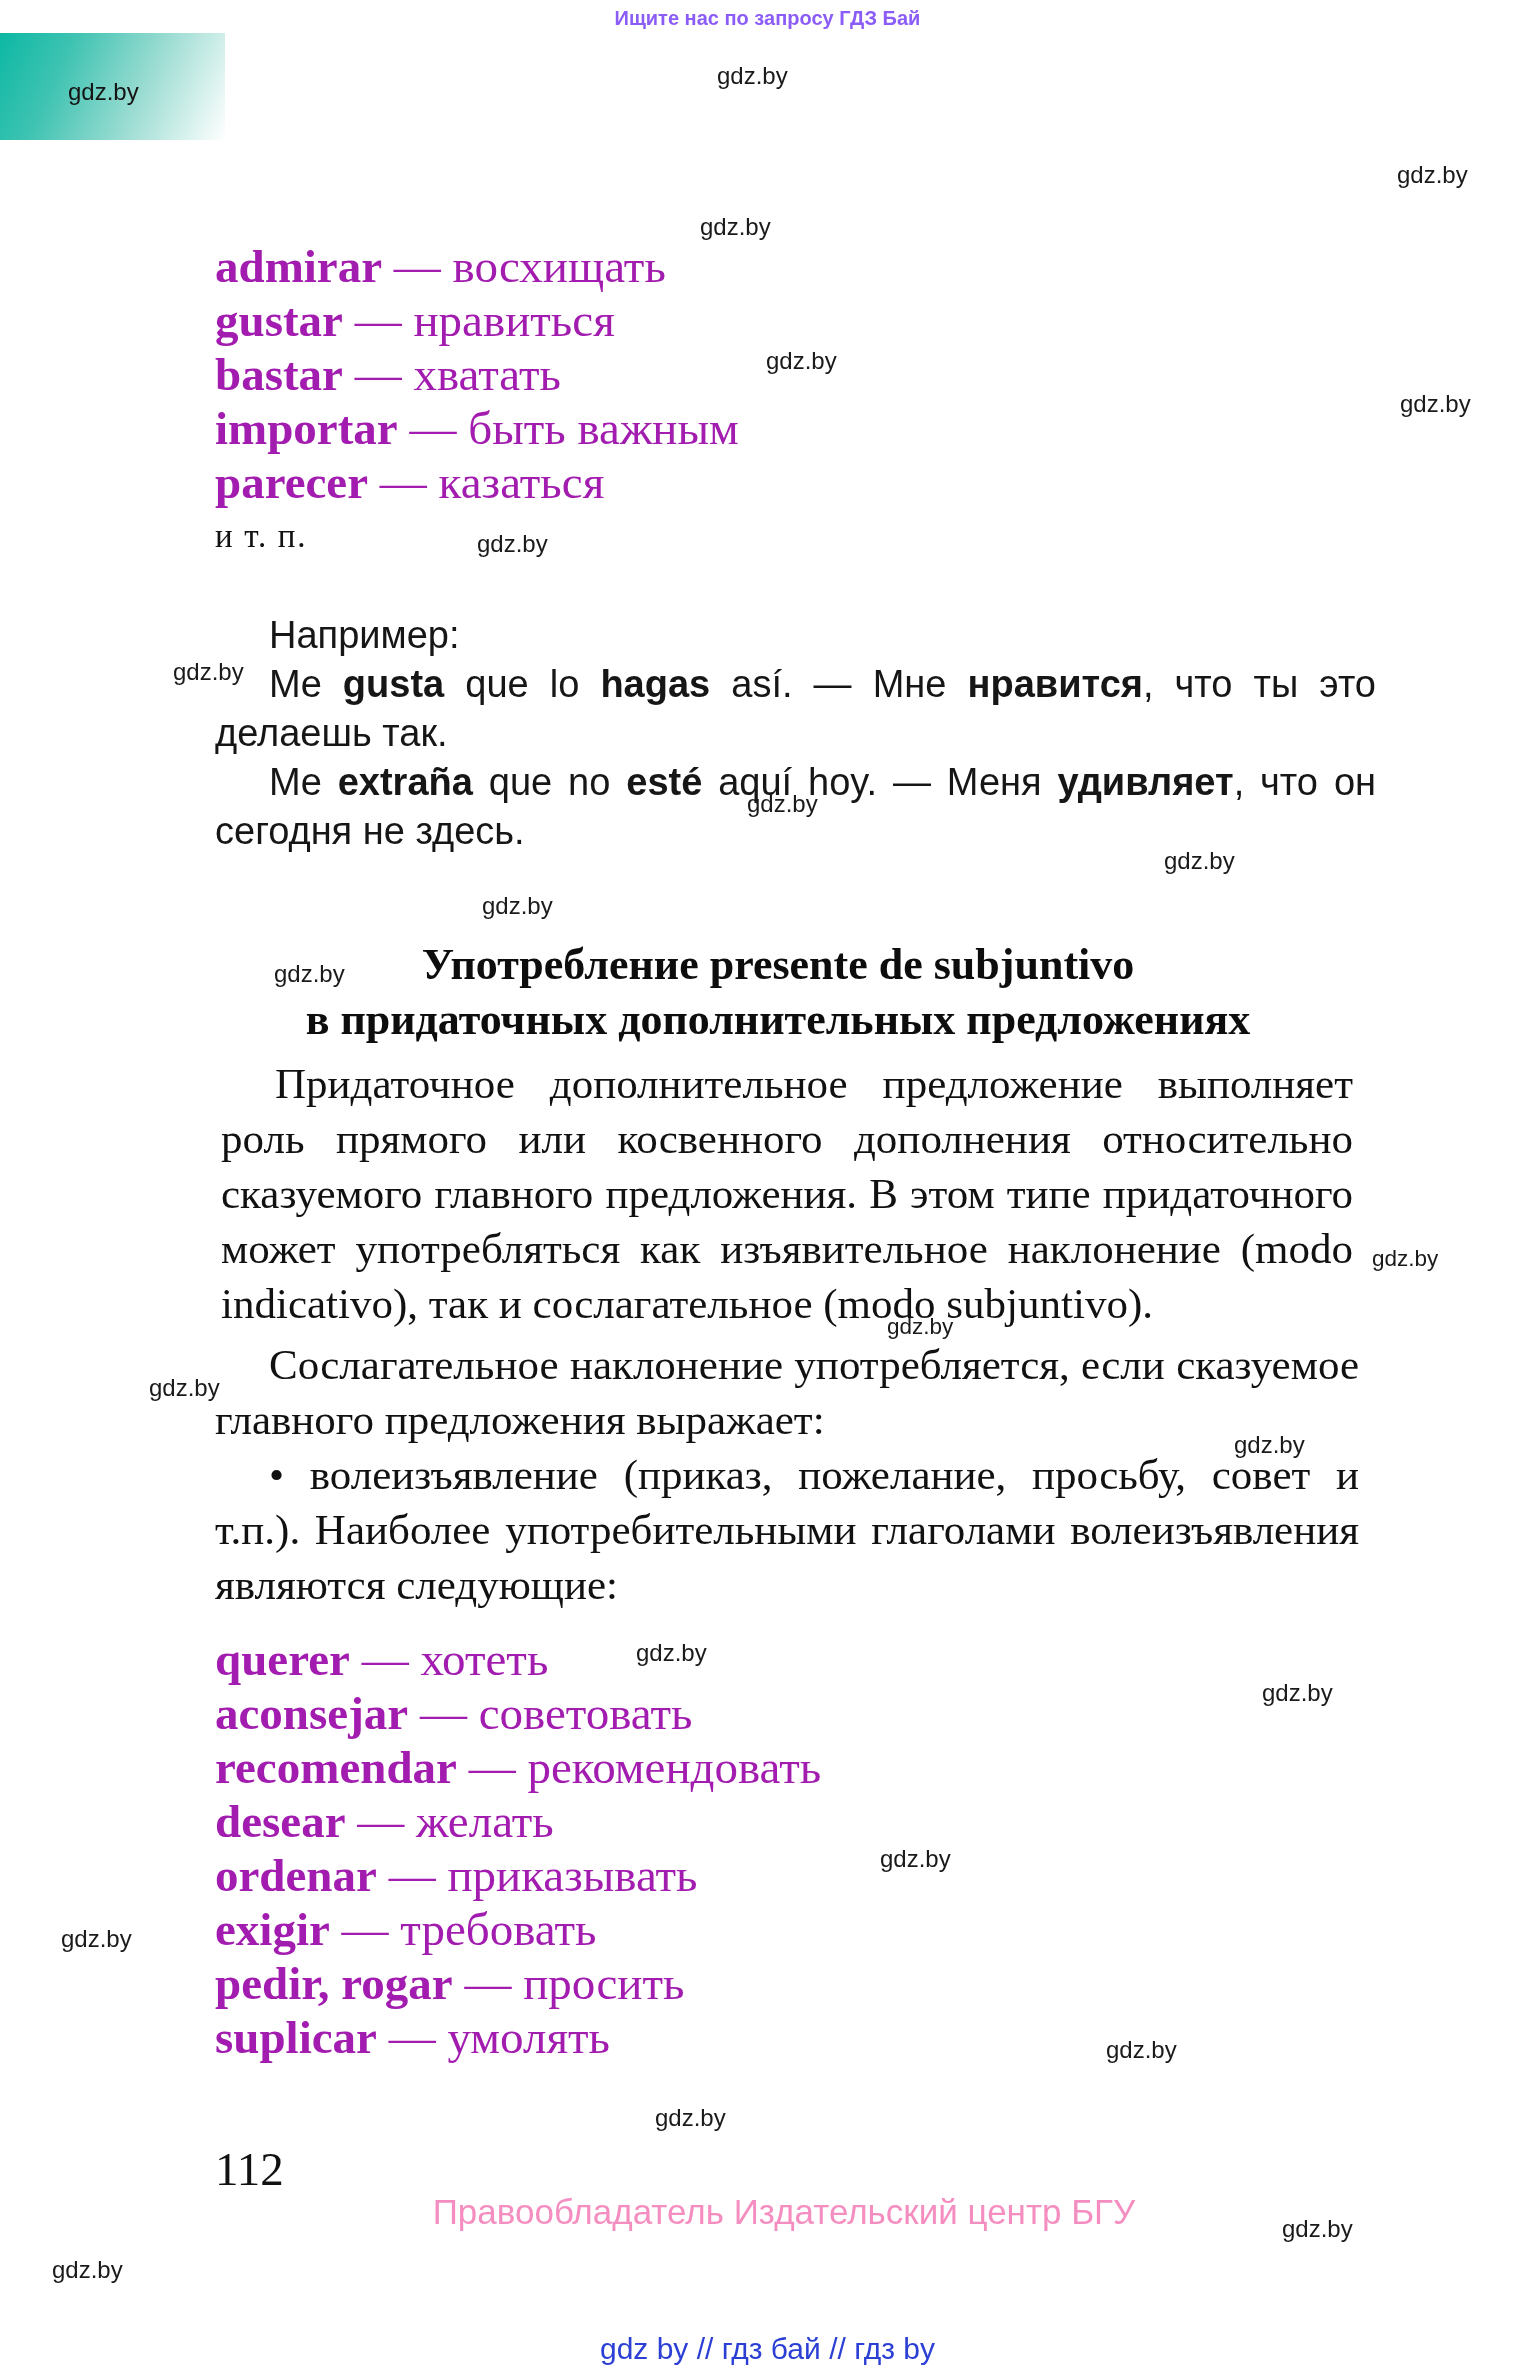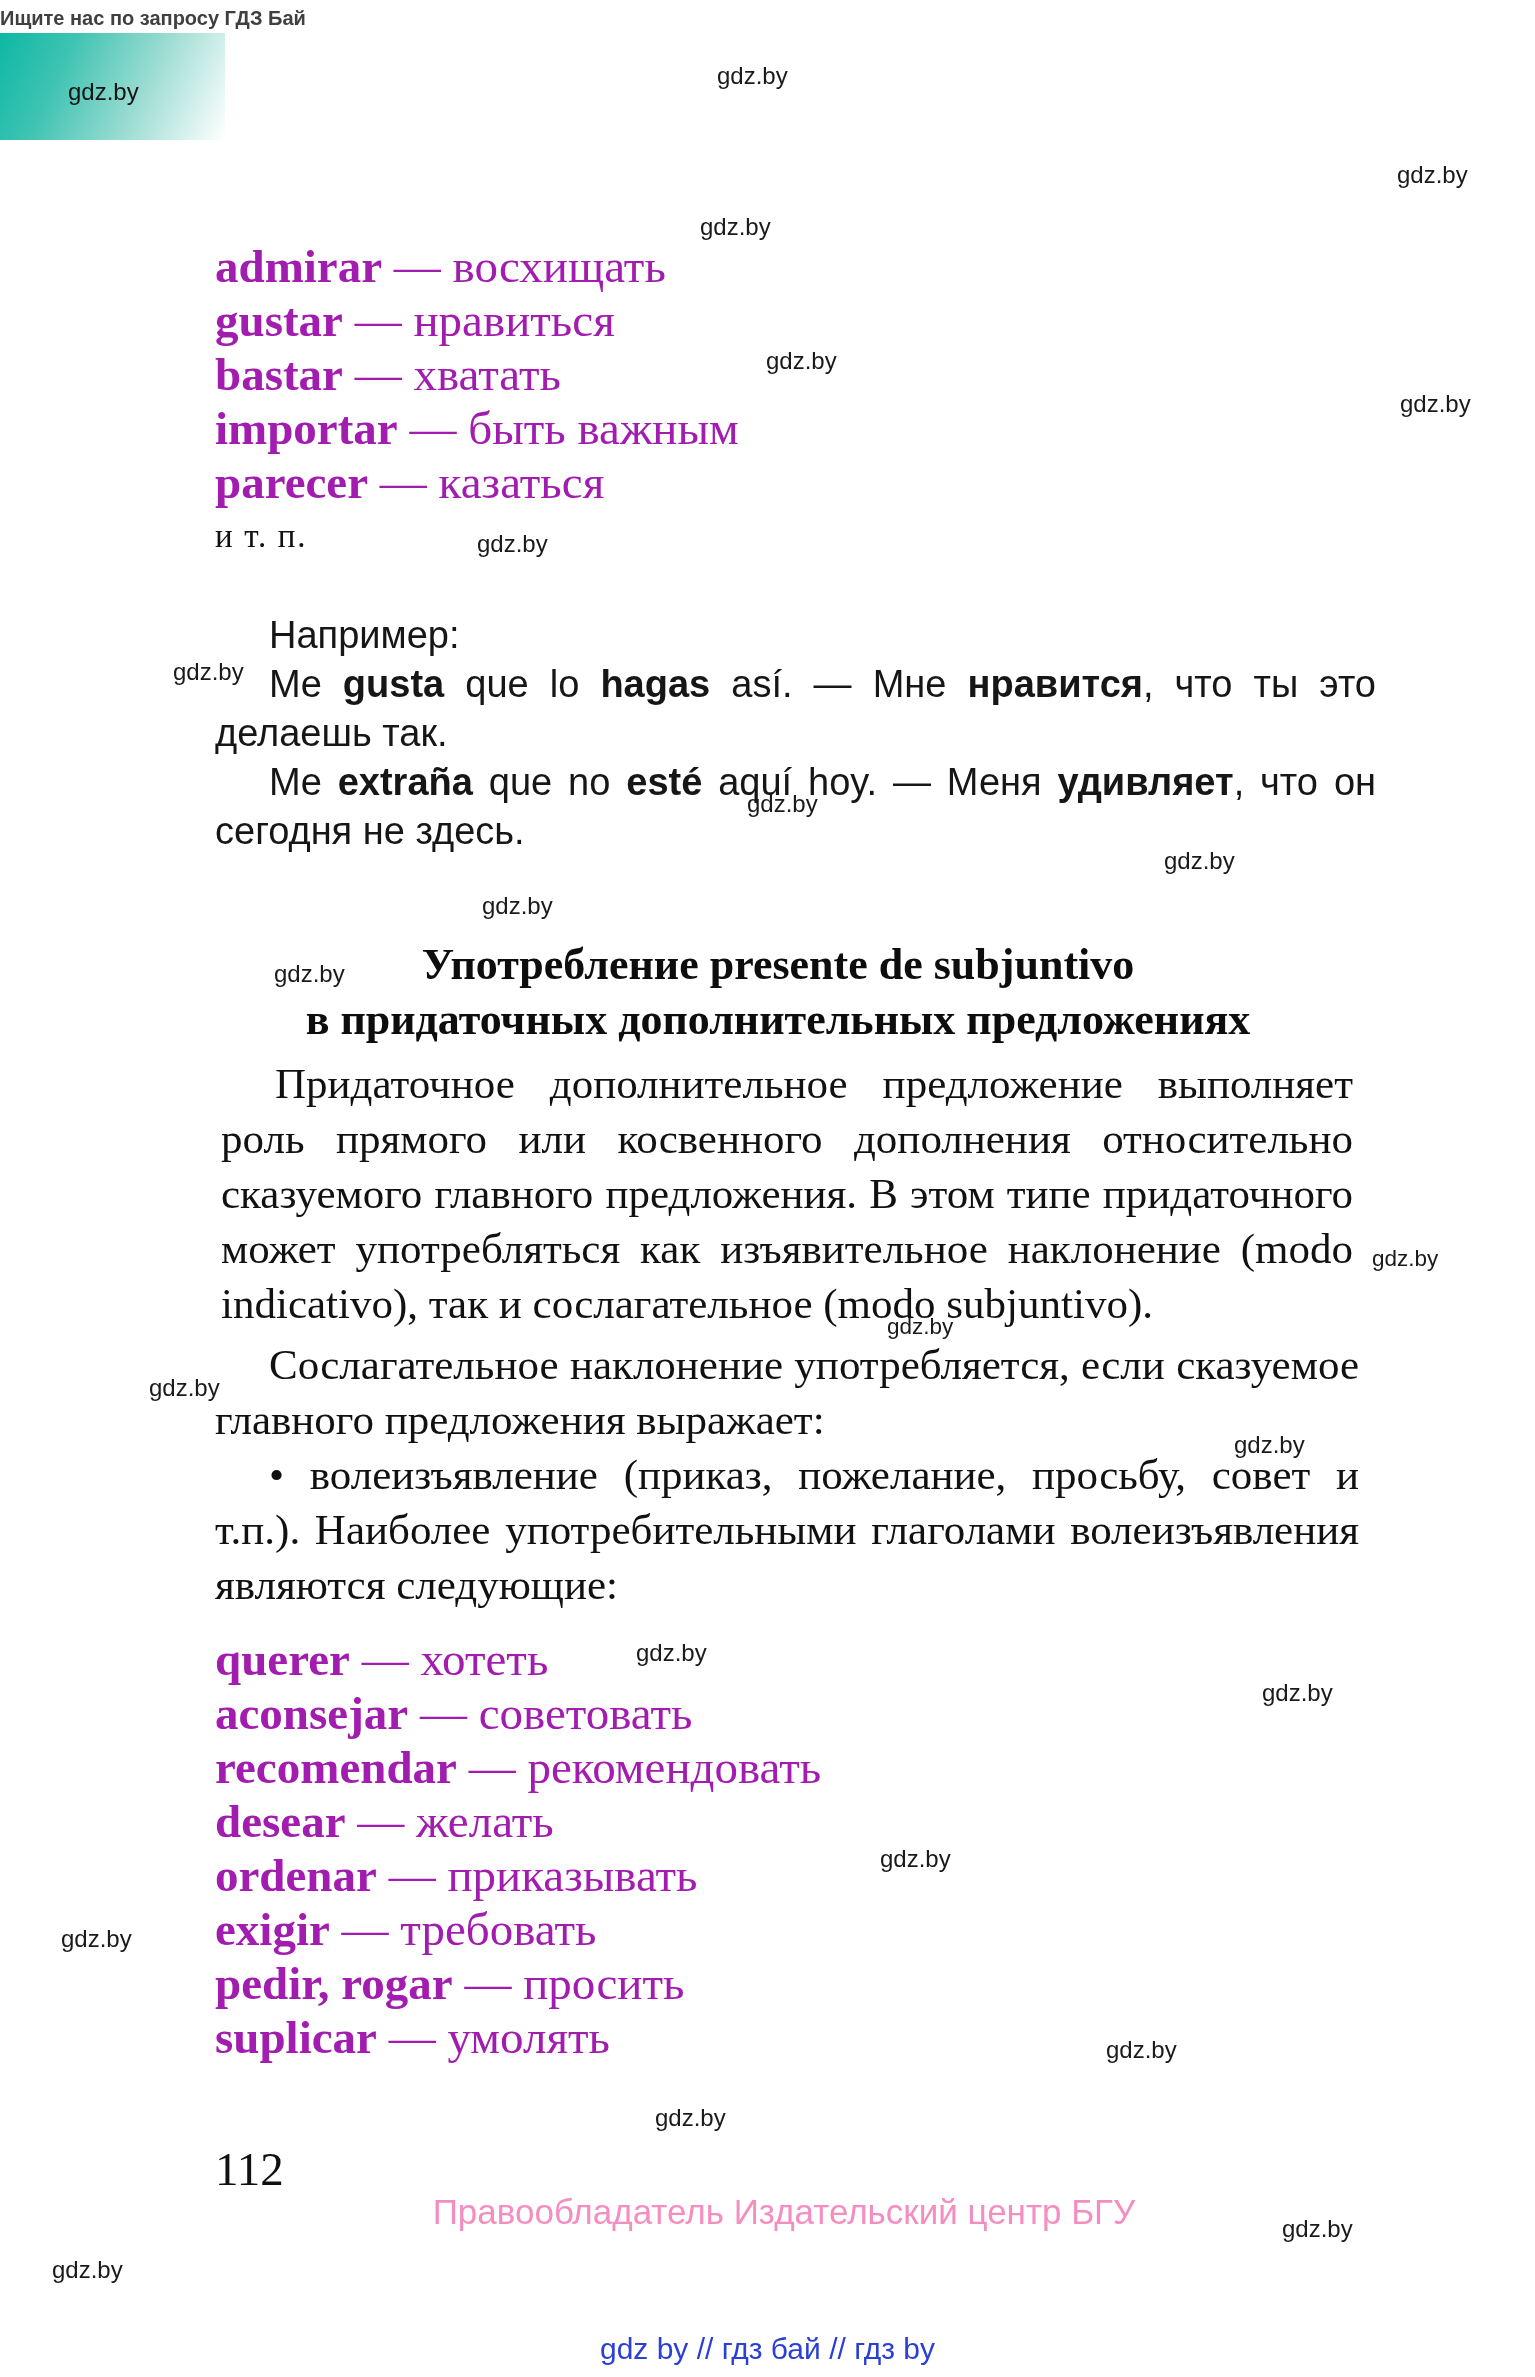--- a/index.html
+++ b/index.html
@@ -22,24 +22,25 @@
     color: #1a1a1a;
     white-space: nowrap;
     font-weight: 400;
   }
 
   #promo-text {
     position: absolute;
     left: 0;
     right: 0;
     top: 7px;
+    text-align: center;
     font-family: "Liberation Sans", sans-serif;
     font-size: 20px;
     font-weight: 700;
-    color: #404040;
+    color: #8b5cf6;
     letter-spacing: 0px;
   }
 
   #corner-badge {
     position: absolute;
     left: 0;
     top: 33px;
     width: 225px;
     height: 107px;
     background: linear-gradient(115deg, #0cb8a4 0%, #3fc3b2 28%, #9bdcd2 62%, #ffffff 100%);

